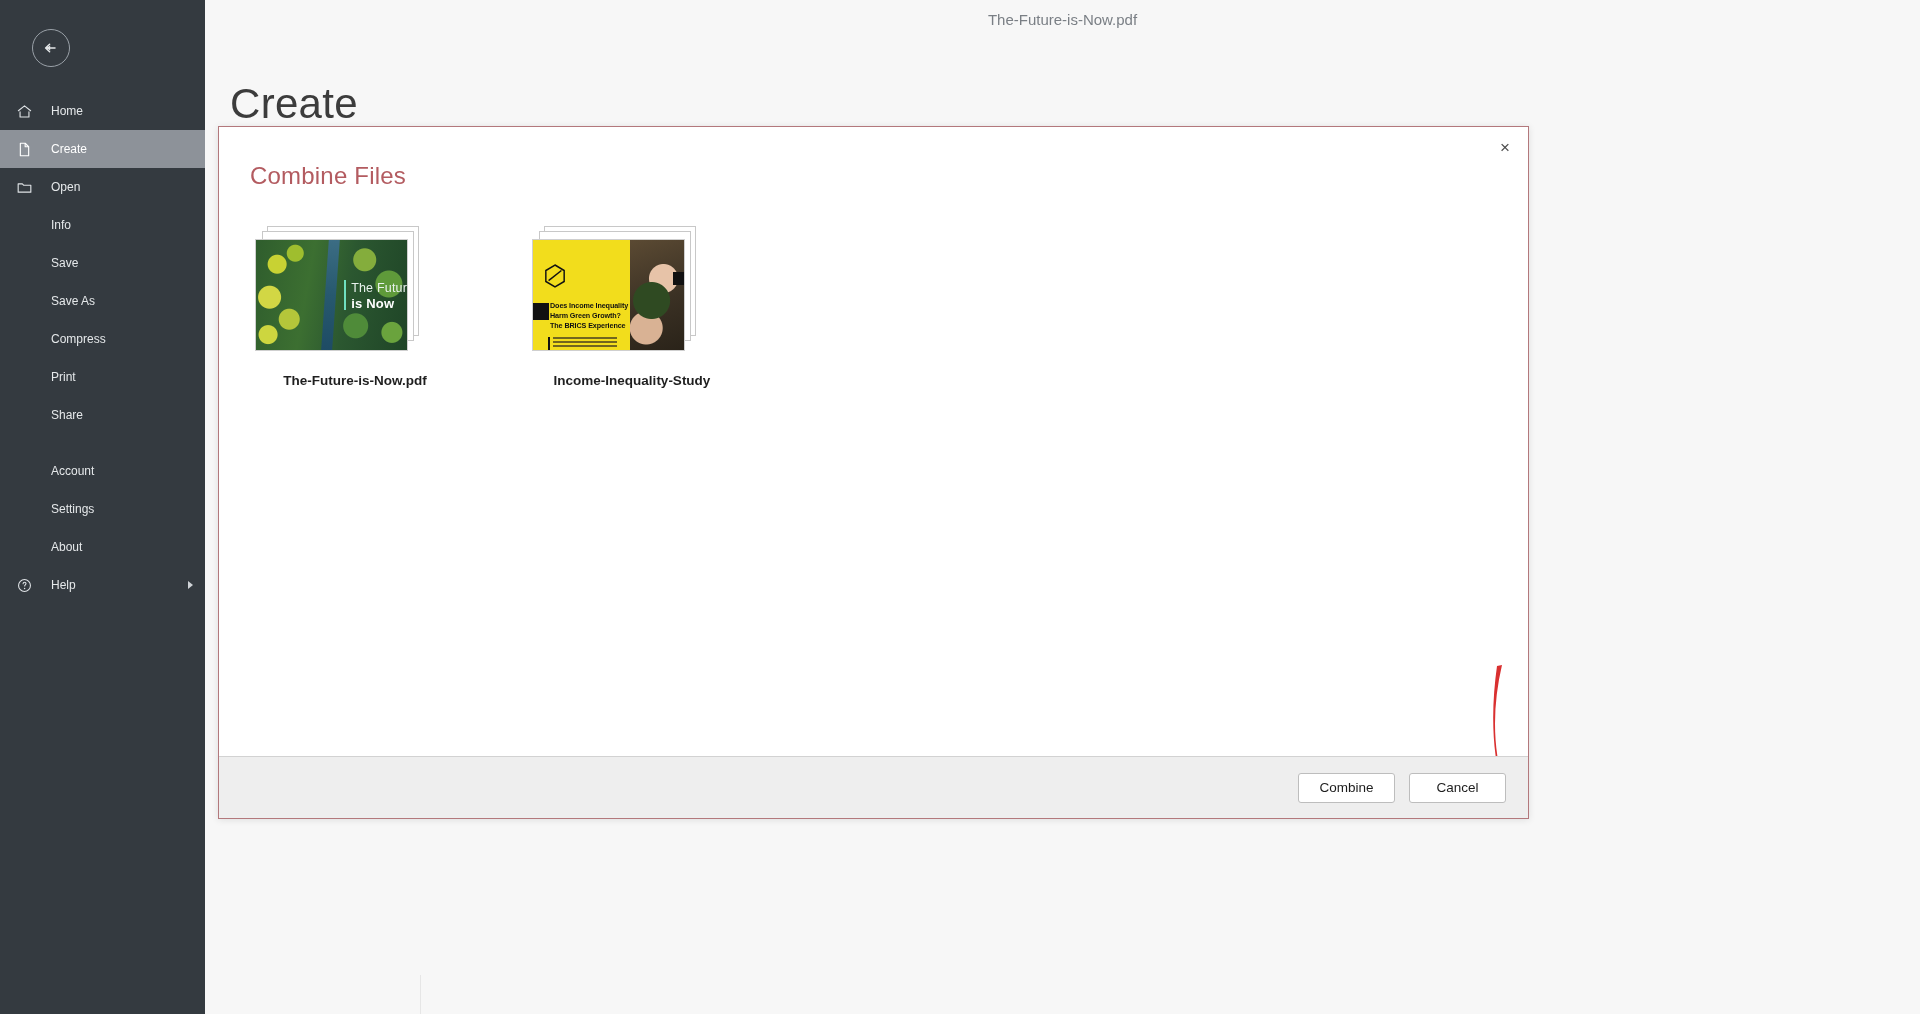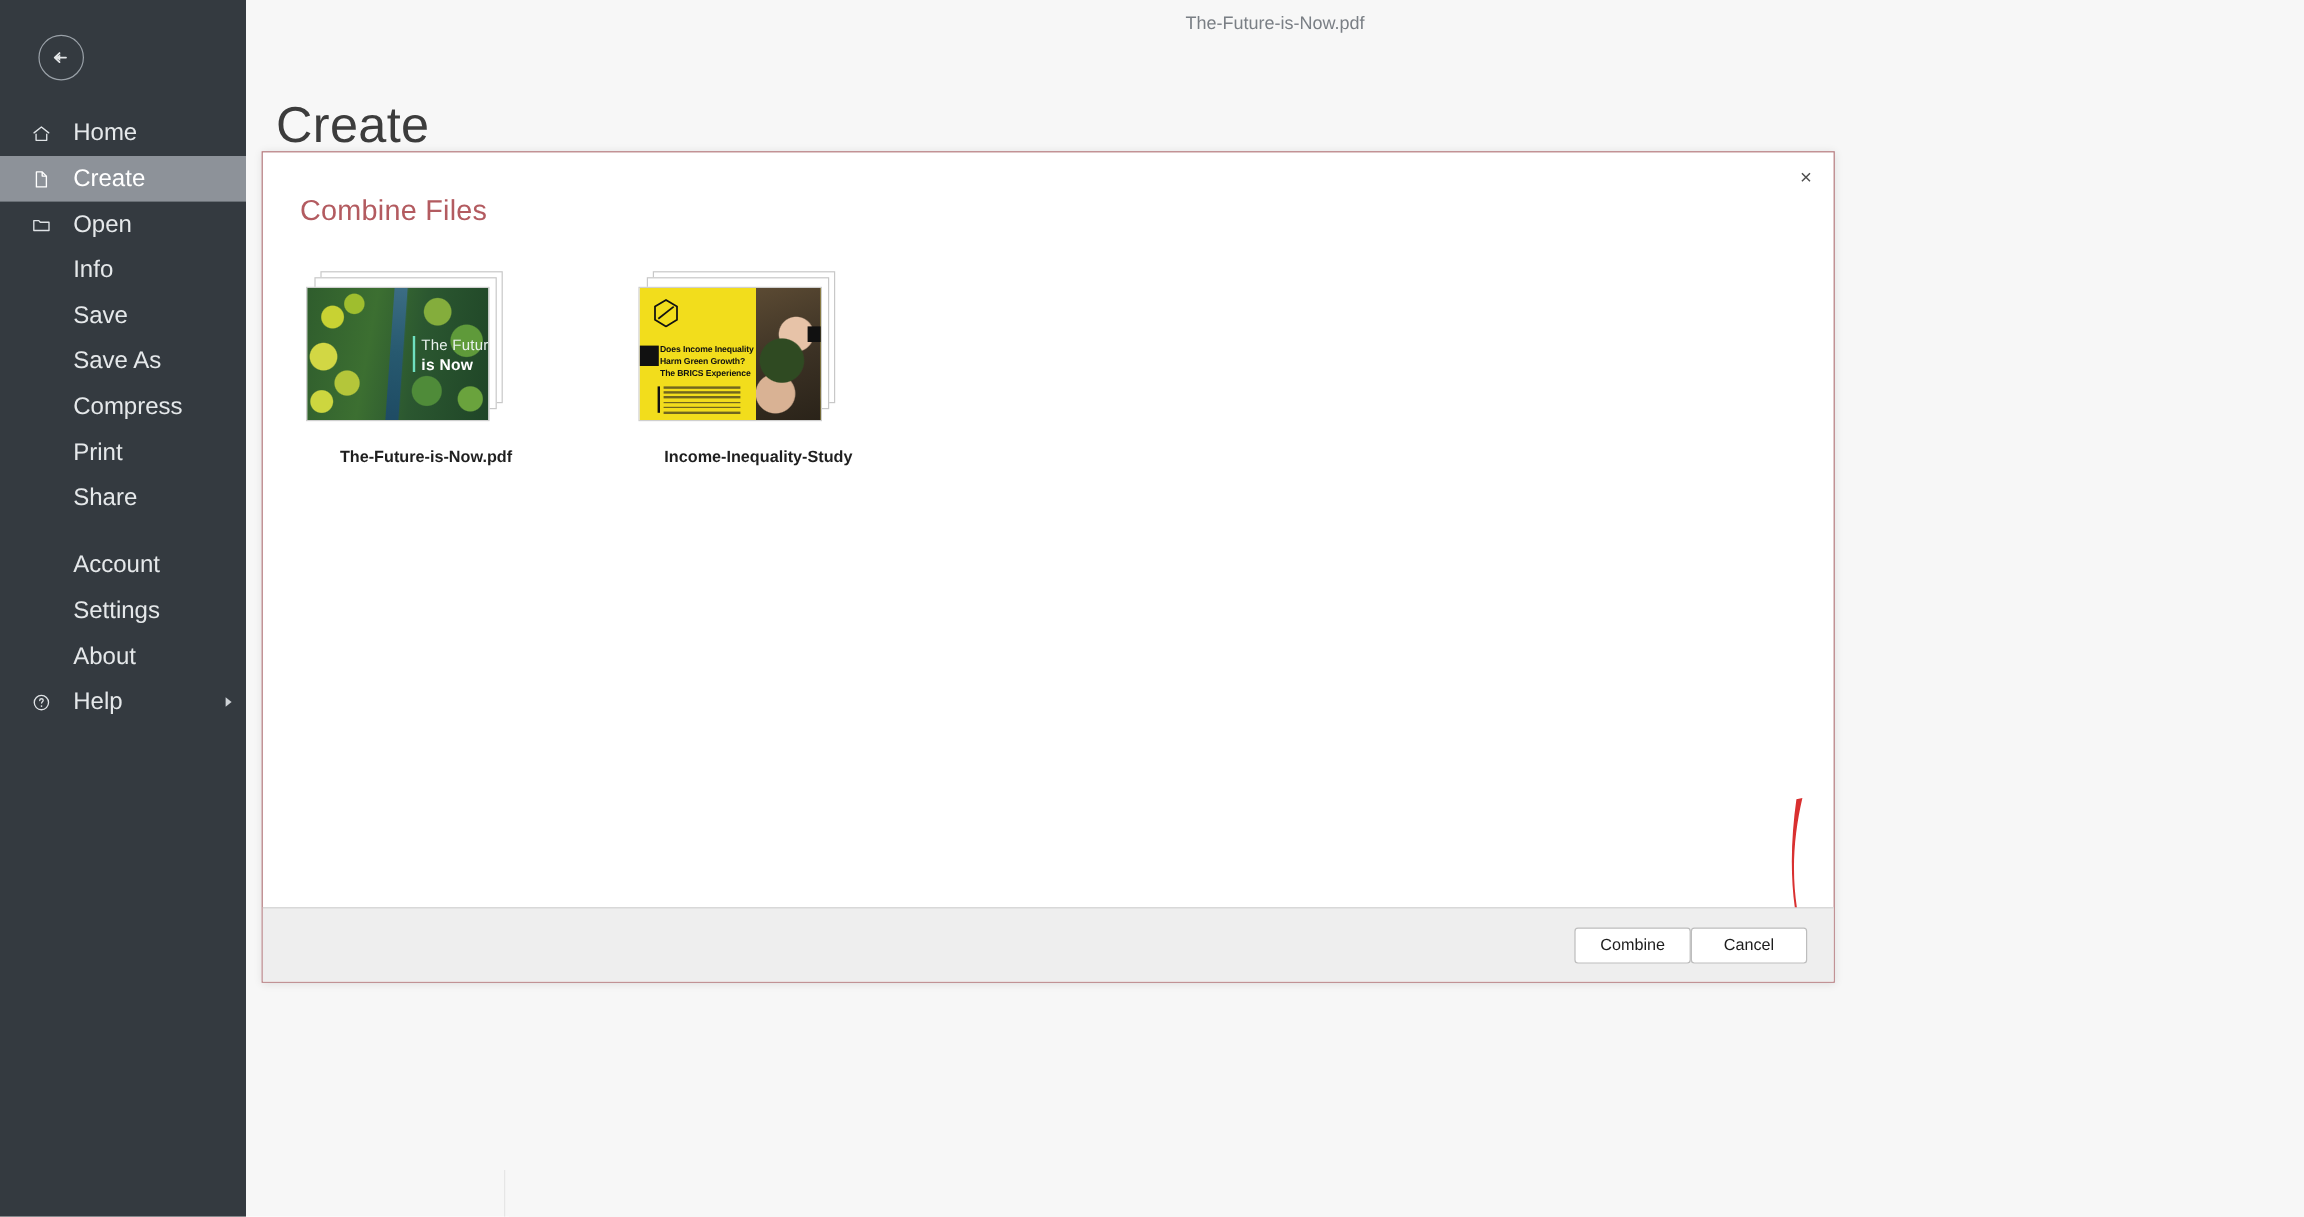--- a/index.html
+++ b/index.html
@@ -27,24 +27,24 @@
     display: flex; align-items: center; justify-content: center;
     cursor: pointer;
   }
   #back-btn svg { display: block; }
 
   .nav-list { position: absolute; left: 0; top: 92px; width: 100%; }
   .nav-item {
     position: relative;
     height: 38px;
     display: flex; align-items: center;
-    font-size: 20px;
+    font-size: 12px;
     color: #e5e8ea;
     cursor: pointer;
-    padding-left: 26px;
+    padding-left: 16px;
     white-space: nowrap;
   }
   .nav-item.active { background: #8d9299; color: #ffffff; }
   .nav-item .nav-ico {
     width: 26px; min-width: 26px; height: 20px;
     display: flex; align-items: center; justify-content: flex-start;
   }
   .nav-item .nav-label { padding-left: 9px; }
   .nav-item.indent .nav-ico { visibility: hidden; }
   .nav-spacer { height: 18px; }
@@ -187,21 +187,21 @@
     white-space: nowrap;
   }
   .art-forest .tf-l2 {
     position: absolute; left: 63%; top: 51%;
     color: #ffffff; font-size: 13px; font-weight: bold; letter-spacing: .2px;
     white-space: nowrap;
   }
 
   
   .art-yellow { position: absolute; inset: 0; background: #f2dd1c; display: flex; }
-  .art-yellow .ay-left { position: relative; width: 64%; height: 100%; }
+  .art-yellow .ay-left { position: relative; width: 64%; height: 100%; margin-top: 15px; }
   .art-yellow .ay-right {
     width: 36%; height: 100%;
     background:
       radial-gradient(circle at 40% 55%, #2f4a22 0 18px, transparent 19px),
       radial-gradient(circle at 62% 35%, #e7c3a8 0 14px, transparent 15px),
       radial-gradient(circle at 30% 80%, #d9b294 0 16px, transparent 17px),
       linear-gradient(160deg,#5b4a33,#3b3124 55%,#2a2319);
   }
   .art-yellow .hex {
     position: absolute; left: 11px; top: 9px; width: 22px; height: 24px;
@@ -226,21 +226,21 @@
 
   
   #red-arrow { position: absolute; left: 1255px; top: 470px; width: 150px; height: 295px; pointer-events: none; }
 
   
   #dlg-footer {
     height: 62px;
     background: #eeeeee;
     border-top: 1px solid #d2d2d2;
     display: flex; align-items: center; justify-content: flex-end;
-    padding-right: 22px; 
+    padding-right: 22px; gap: 14px;
   }
   .dlg-btn {
     min-width: 97px; height: 30px;
     background: #ffffff;
     border: 1px solid #bdbdbd;
     border-radius: 3px;
     font-size: 13.5px; color: #1d1d1d;
     font-family: "Liberation Sans", sans-serif;
     cursor: pointer;
   }

